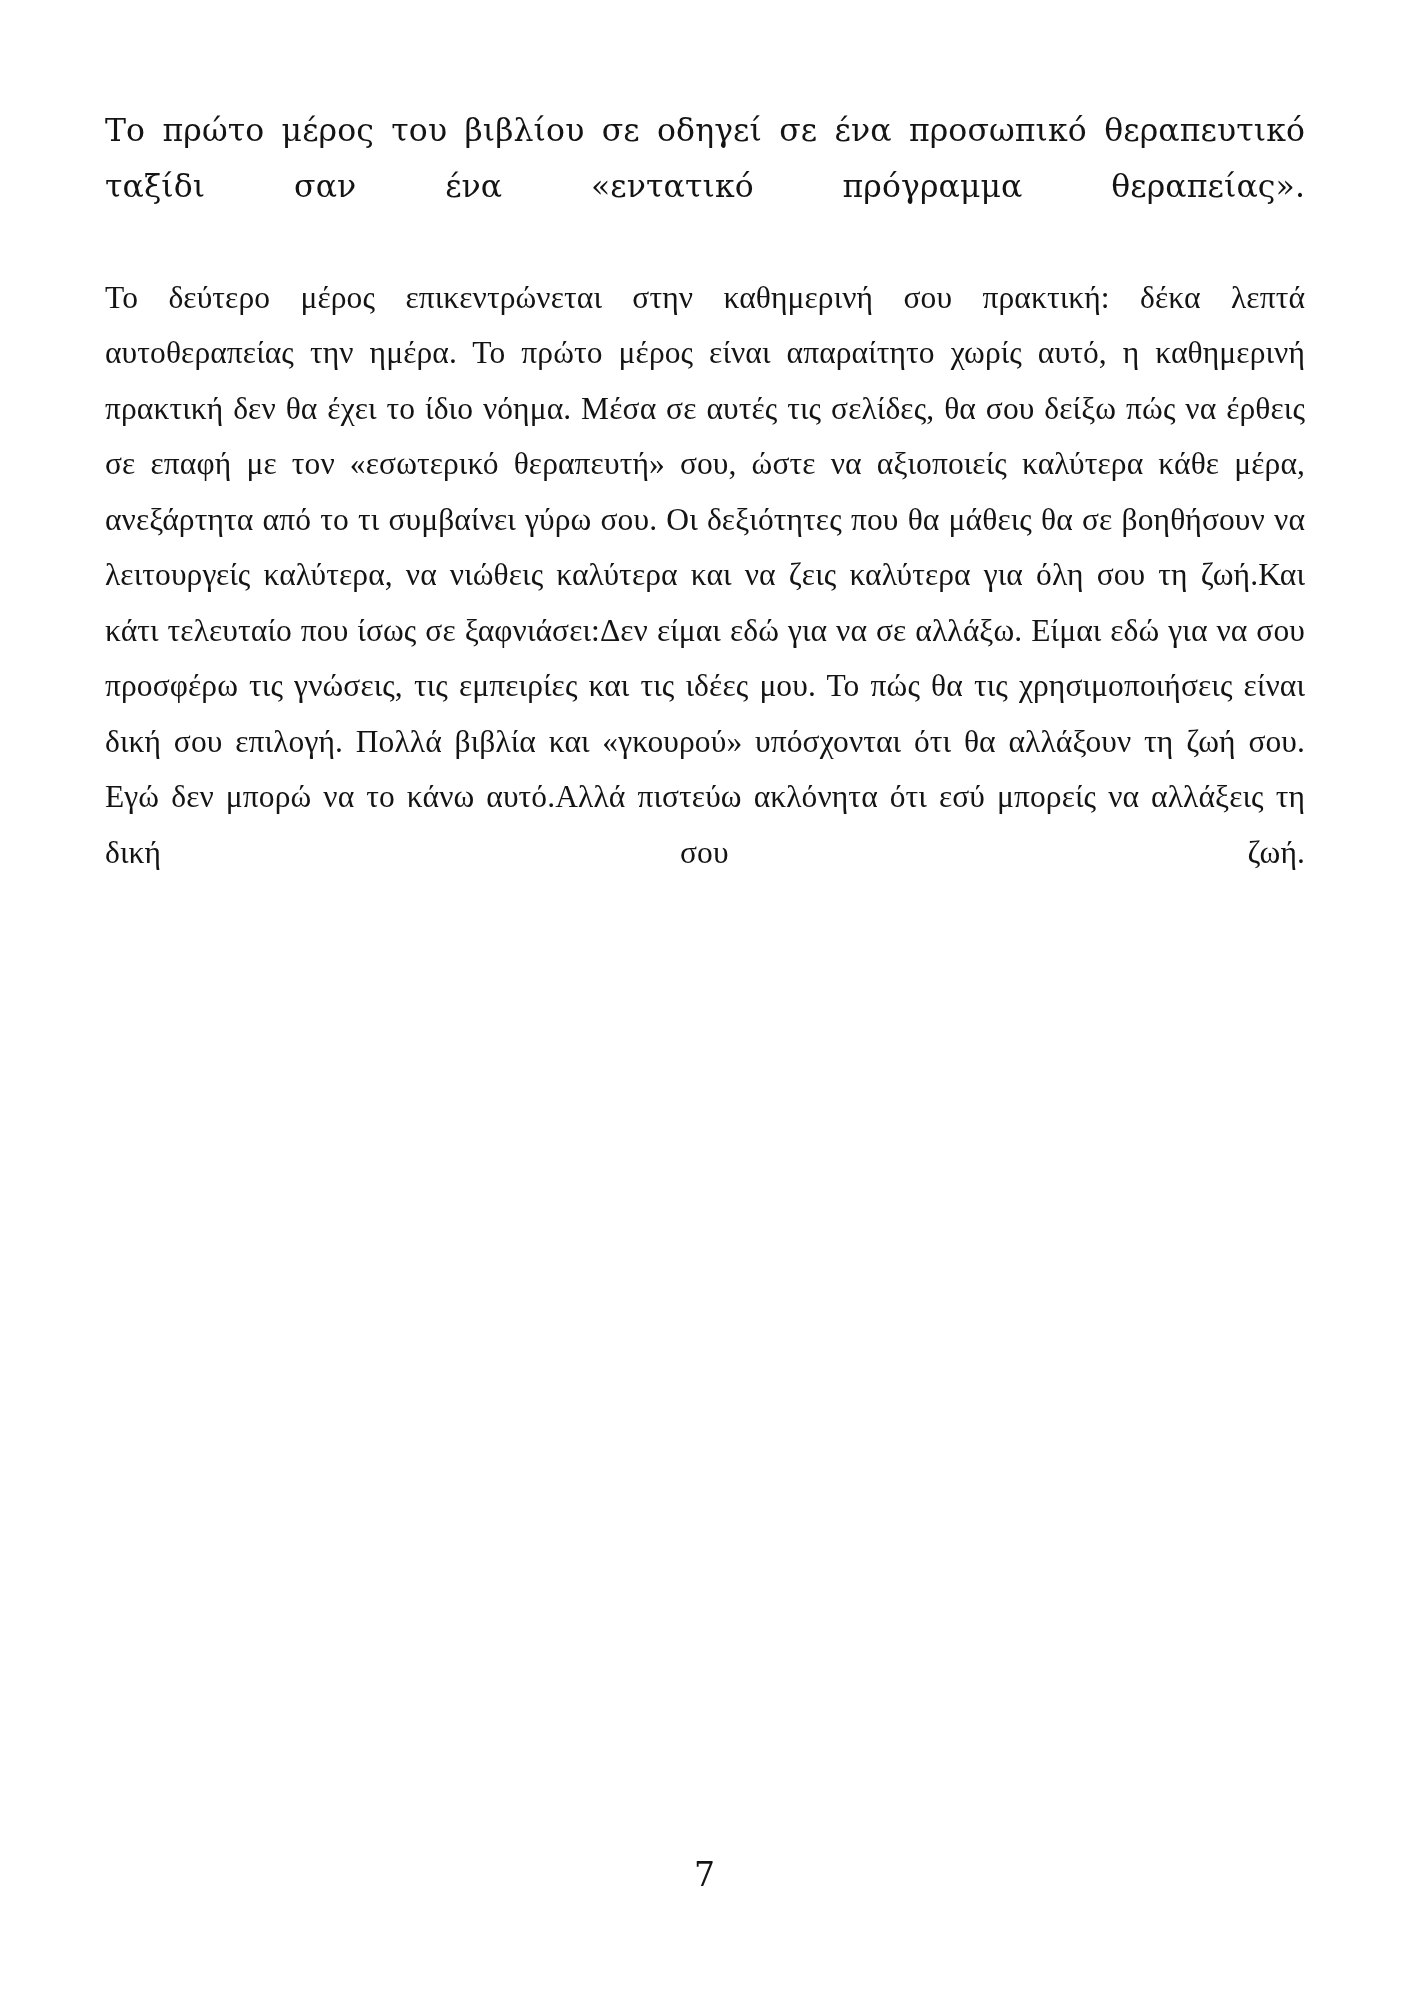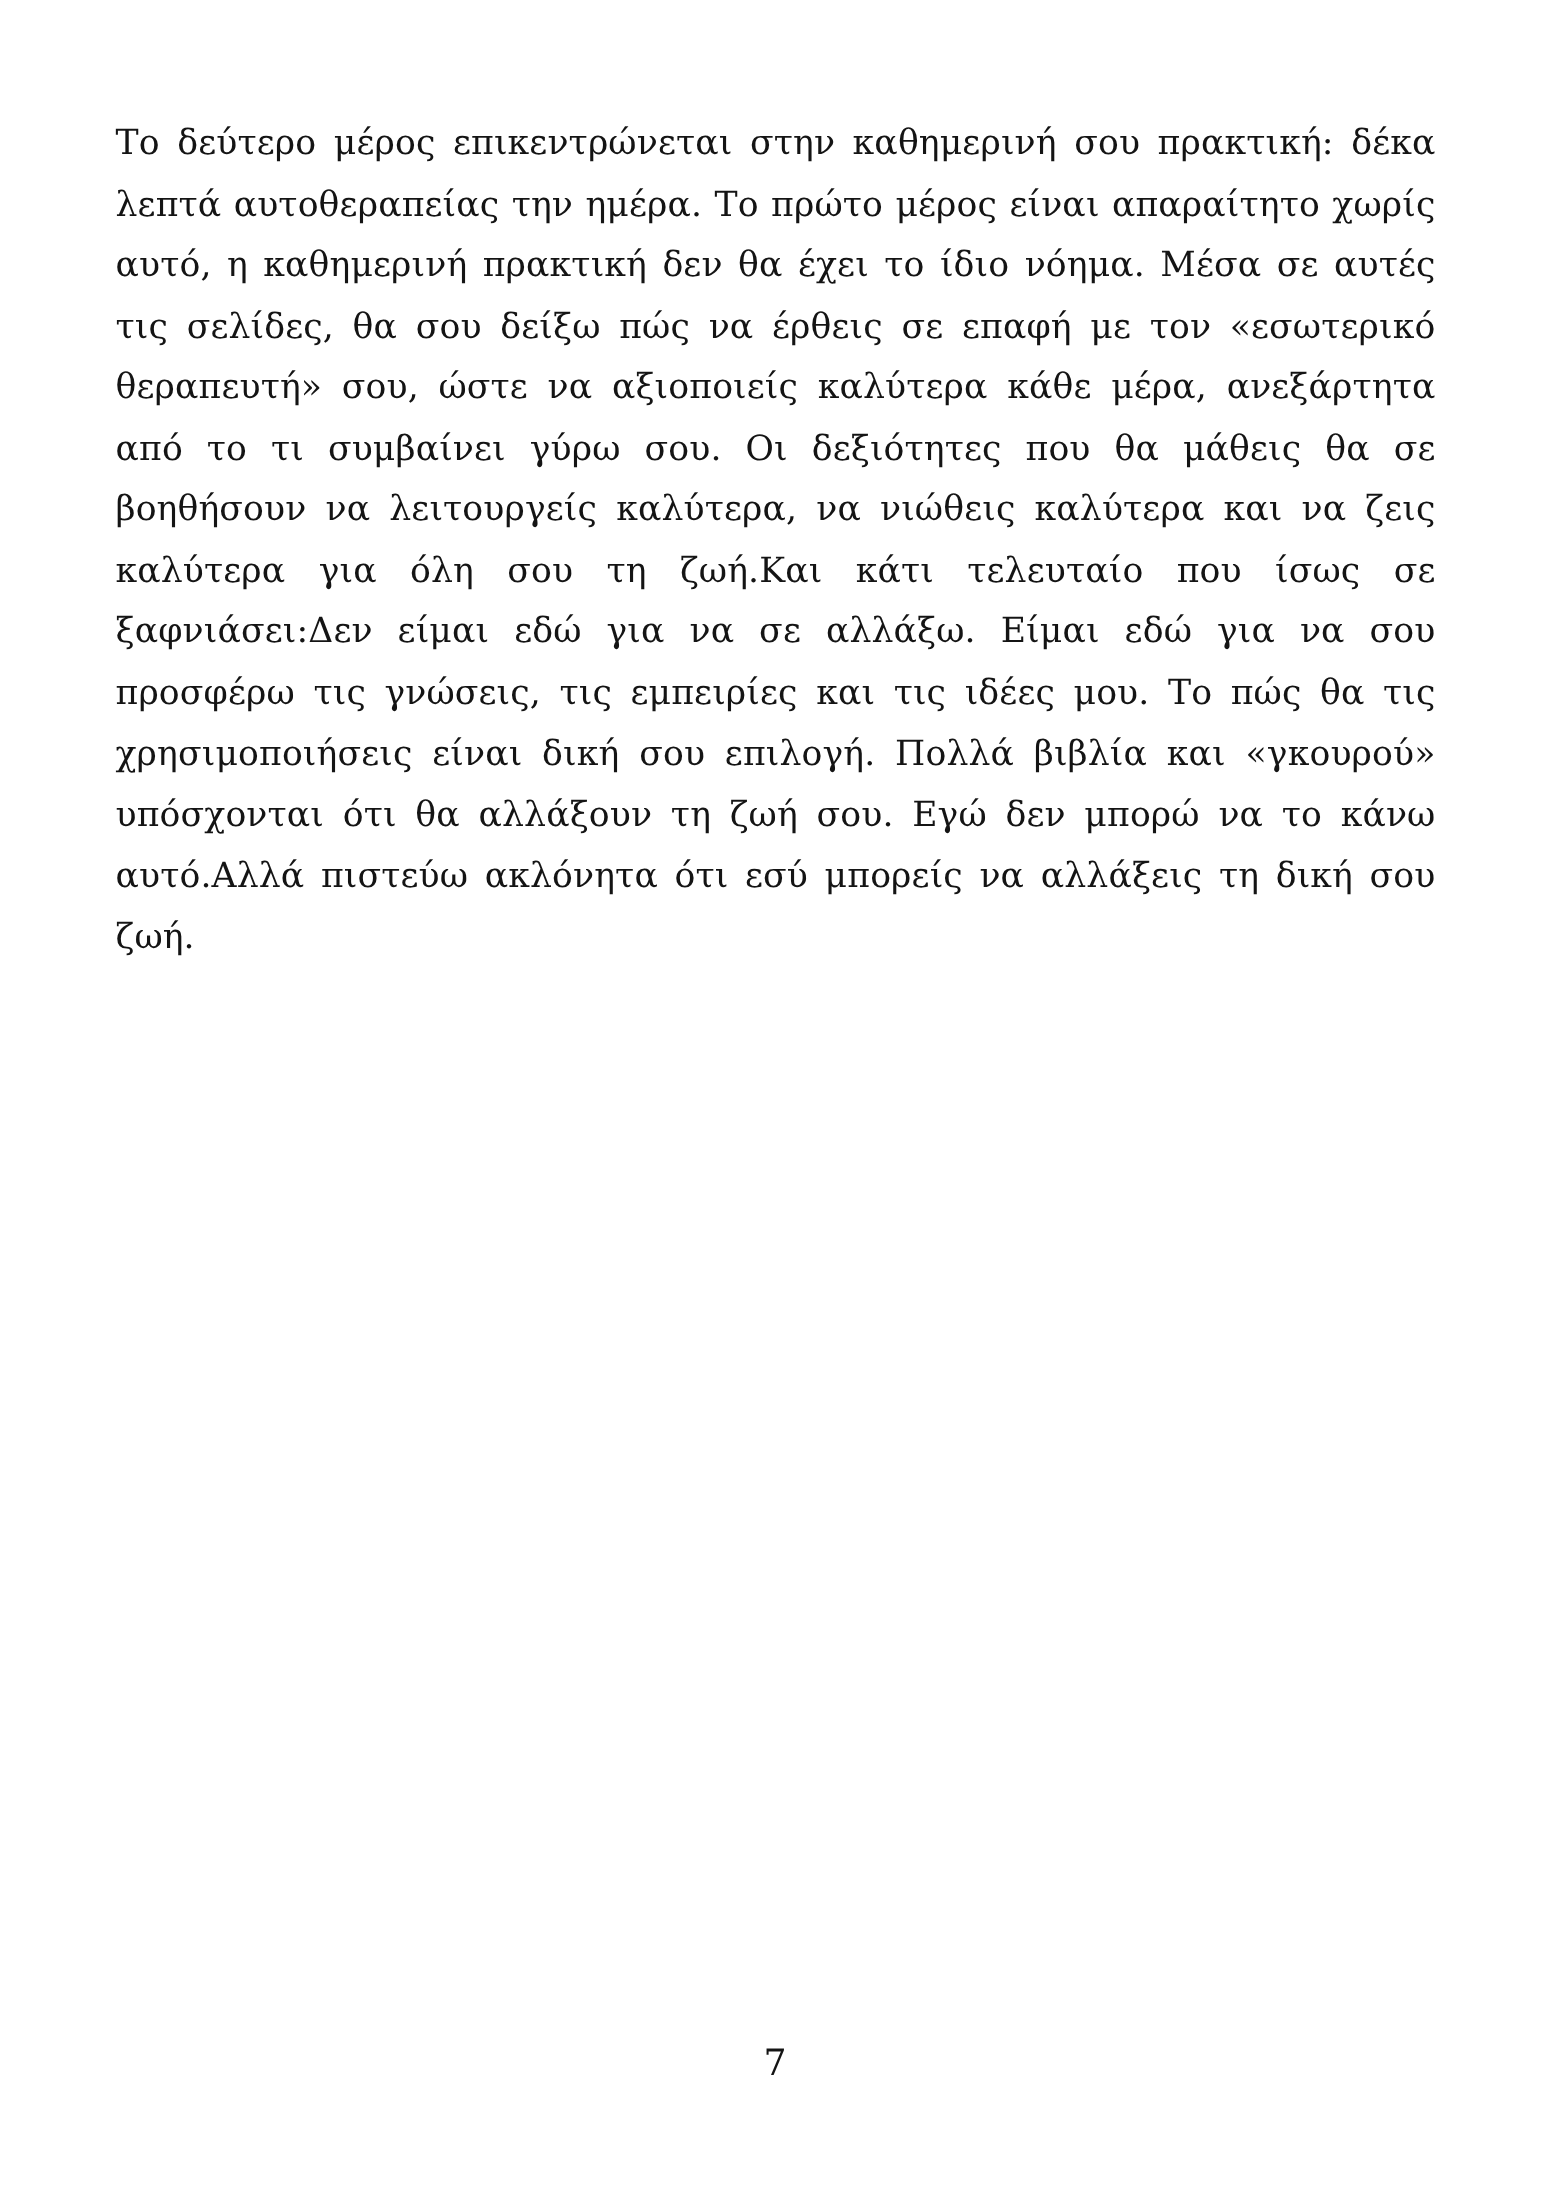--- a/index.html
+++ b/index.html
@@ -45,20 +45,21 @@
     text-align: justify;
   }
   .para.p1::after {
     content: "";
     display: inline-block;
     width: 100%;
   }
 
   .para.p2 {
     text-align: justify;
+    font-family: Liberation Serif, serif;
   }
   .para.p2::after {
     content: "";
     display: inline-block;
     width: 100%;
   }
 
   .page-number {
     position: absolute;
     left: 0;
@@ -71,20 +72,21 @@
     color: #141414;
   }
 </style>
 </head>
 <body>
 
 <div class="page">
 
   <div class="text-block">
 
+    <p class="para p1">Το πρώτο μέρος του βιβλίου σε οδηγεί σε ένα προσωπικό θεραπευτικό ταξίδι σαν ένα «εντατικό πρόγραμμα θεραπείας».</p>
 
     <p class="para p2">Το δεύτερο μέρος επικεντρώνεται στην καθημερινή σου πρακτική: δέκα λεπτά αυτοθεραπείας την ημέρα. Το πρώτο μέρος είναι απαραίτητο χωρίς αυτό, η καθημερινή πρακτική δεν θα έχει το ίδιο νόημα. Μέσα σε αυτές τις σελίδες, θα σου δείξω πώς να έρθεις σε επαφή με τον «εσωτερικό θεραπευτή» σου, ώστε να αξιοποιείς καλύτερα κάθε μέρα, ανεξάρτητα από το τι συμβαίνει γύρω σου. Οι δεξιότητες που θα μάθεις θα σε βοηθήσουν να λειτουργείς καλύτερα, να νιώθεις καλύτερα και να ζεις καλύτερα  για όλη σου τη ζωή.Και κάτι τελευταίο που ίσως σε ξαφνιάσει:Δεν είμαι εδώ για να σε αλλάξω. Είμαι εδώ για να σου προσφέρω τις γνώσεις, τις εμπειρίες και τις ιδέες μου. Το πώς θα τις χρησιμοποιήσεις είναι δική σου επιλογή. Πολλά βιβλία και «γκουρού» υπόσχονται ότι θα αλλάξουν τη ζωή σου. Εγώ δεν μπορώ να το κάνω αυτό.Αλλά πιστεύω ακλόνητα ότι εσύ μπορείς να αλλάξεις τη δική σου ζωή.</p>
 
   </div>
 
   <div class="page-number">7</div>
 
 </div>
 
 </body></html>

